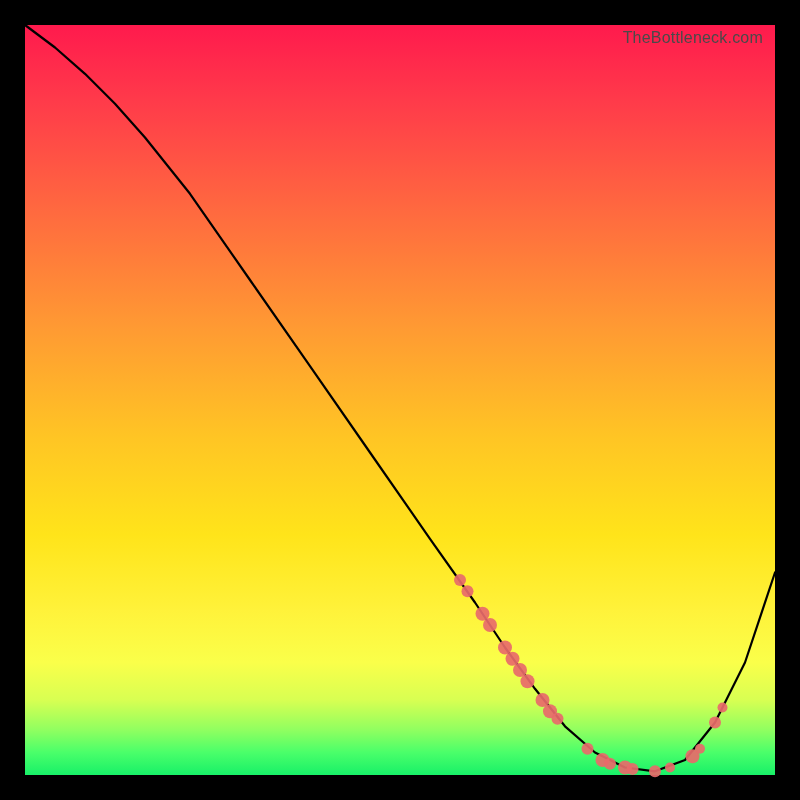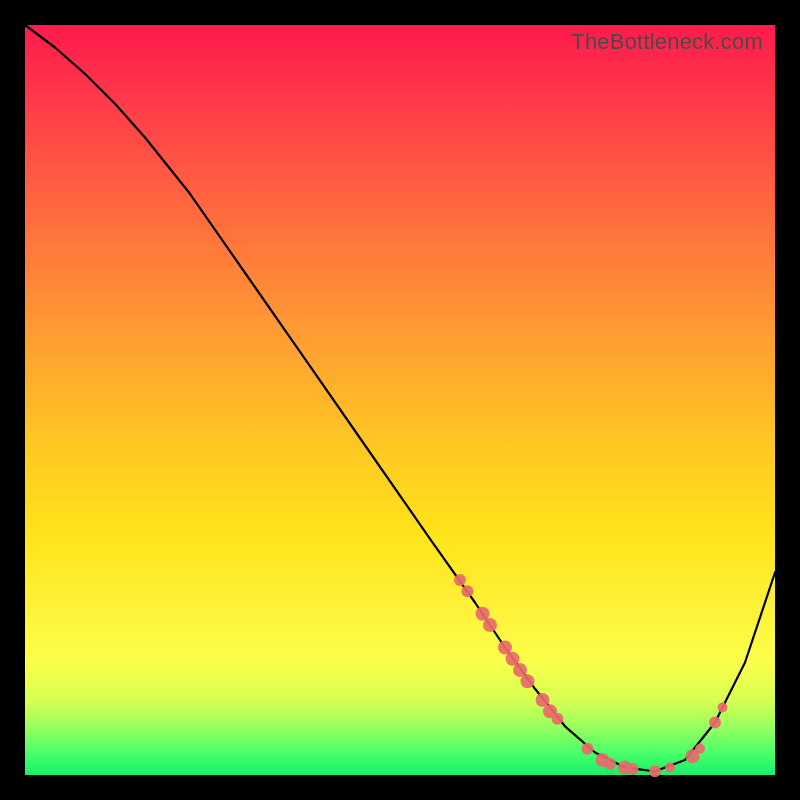--- a/index.html
+++ b/index.html
@@ -30,21 +30,21 @@
       #90ff60 94%,
       #4aff6a 97%,
       #18f068 100%
     );
   }
   .watermark {
     position: absolute;
     top: 4px;
     right: 12px;
     color: #4a4a4a;
-    font-size: 22px;
+    font-size: 16px;
     font-weight: 500;
     letter-spacing: 0.2px;
     user-select: none;
   }
   svg.plot {
     position: absolute;
     left: 0;
     top: 0;
     width: 750px;
     height: 750px;

